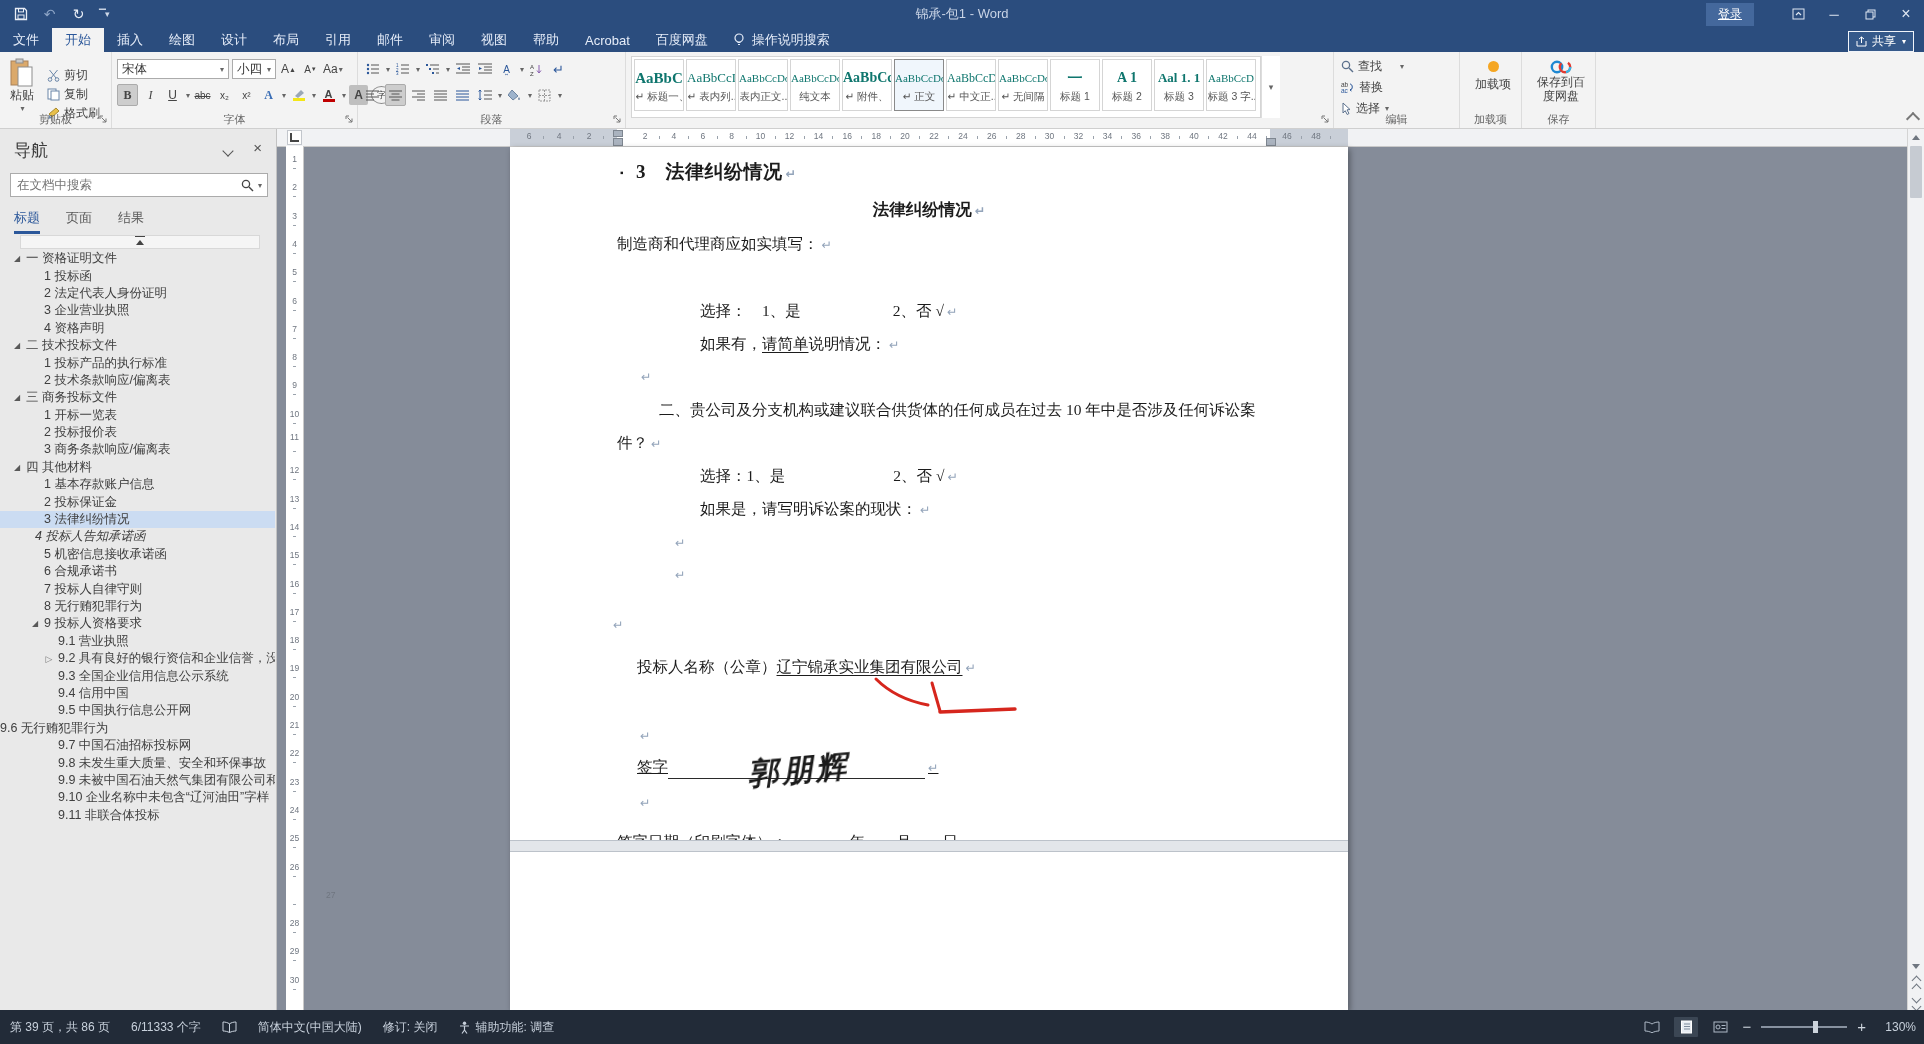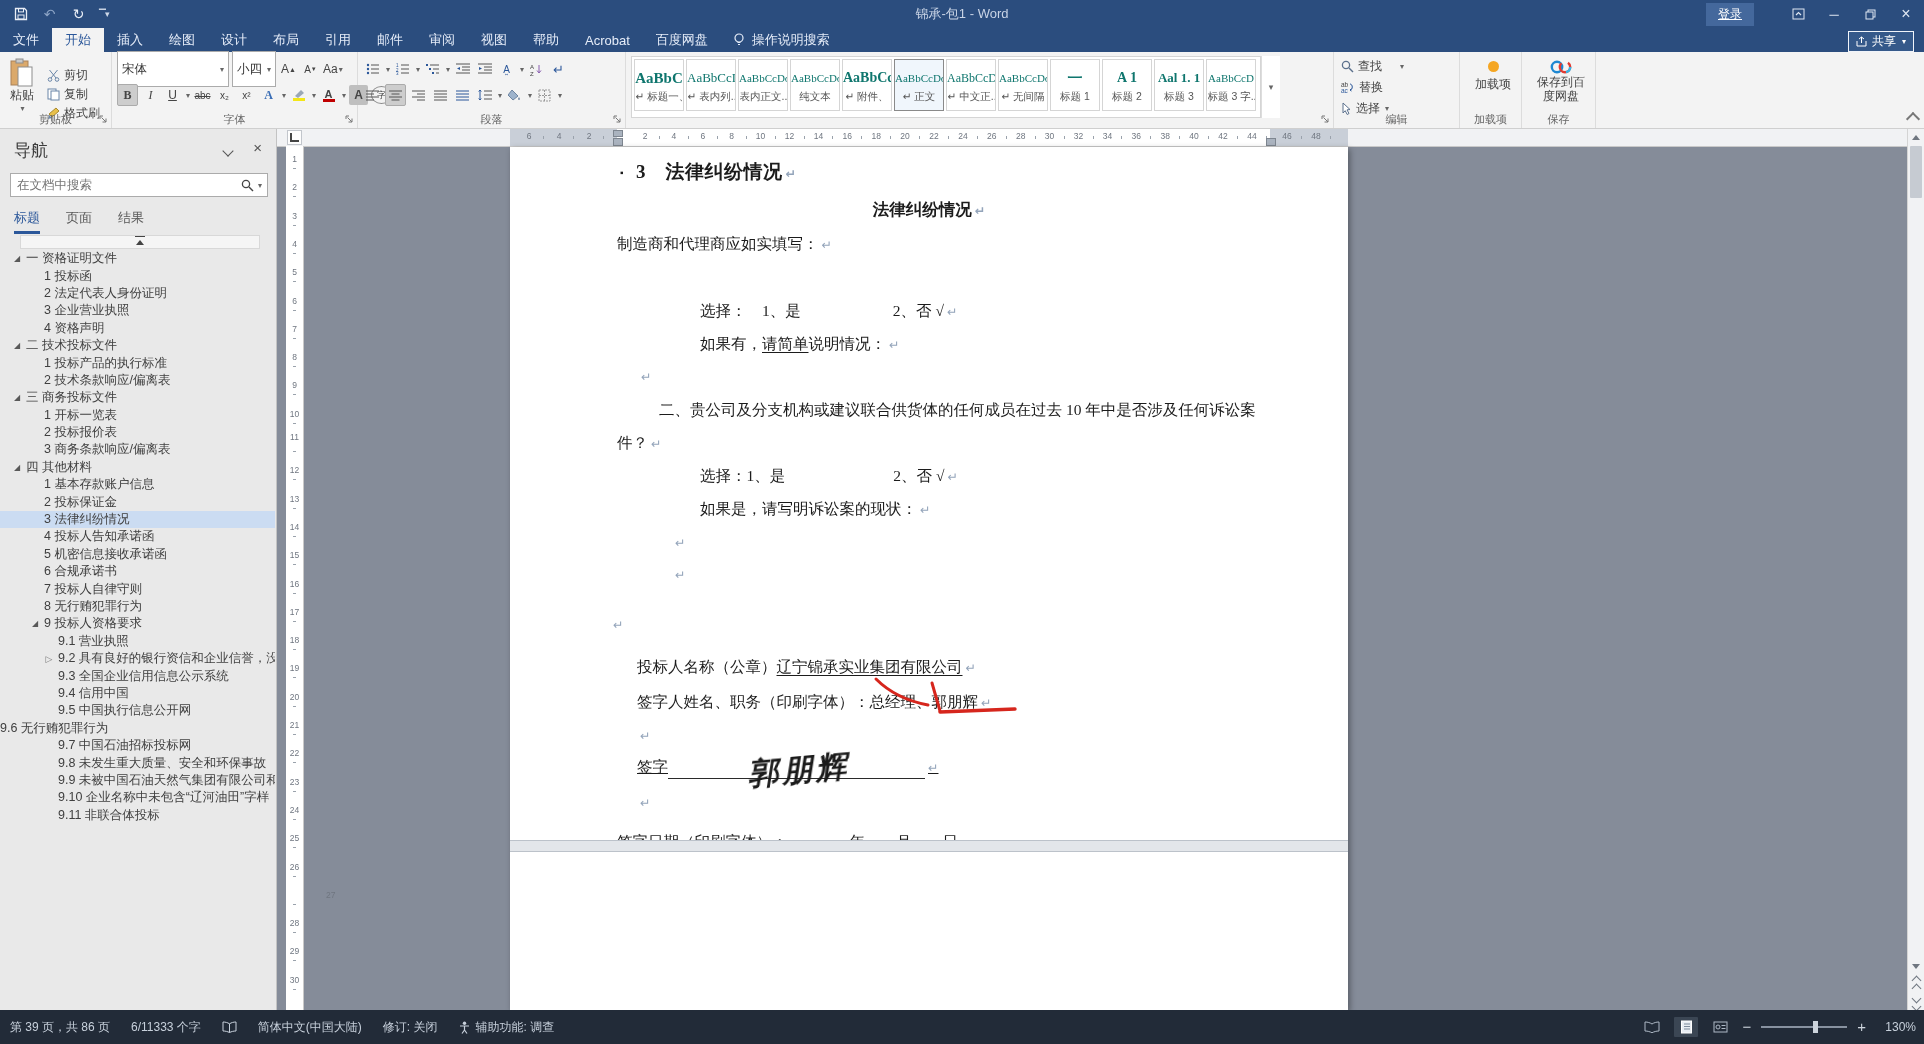--- a/index.html
+++ b/index.html
@@ -24,21 +24,21 @@
          display:flex;align-items:center;gap:5px;padding:0 7px;background:#35598a}
   
   .ribbon{position:absolute;top:52px;left:0;right:0;height:76px;background:#f3f3f3;border-bottom:1px solid #cfcfcf;display:flex}
   .rgroup{position:relative;border-right:1px solid #dcdcdc;box-sizing:border-box;padding:4px 5px 16px}
   .glabel{position:absolute;bottom:1px;left:0;right:0;text-align:center;font-size:11px;color:#666;pointer-events:none}
   .dlaunch{position:absolute;right:2px;bottom:3px;width:11px;height:11px;display:flex;align-items:center;justify-content:center}
   .rrow{display:flex;align-items:center;gap:3px;height:26px}
   .ric{display:inline-flex;align-items:center;justify-content:center;min-width:19px;height:20px;font-size:12px;color:#444;border-radius:2px}
   .ric.pressed{background:#cdcdcd;border:1px solid #ababab}
   .dd{font-size:8px;color:#666;margin-left:1px}
-  .combo{background:#fff;border:1px solid #ababab;height:36px;display:flex;align-items:center;font-size:12.5px;color:#333;padding:7px 4px;justify-content:space-between;box-sizing:border-box}
+  .combo{background:#fff;border:1px solid #ababab;height:20px;display:flex;align-items:center;font-size:12.5px;color:#333;padding:7px 4px;justify-content:space-between;box-sizing:border-box}
   .bigbtn{display:flex;flex-direction:column;align-items:center;justify-content:flex-start;font-size:12px;color:#444;padding:2px 4px;text-align:center;line-height:14px}
   .vcol{display:flex;flex-direction:column;gap:1px}
   .smbtn{display:flex;align-items:center;gap:4px;font-size:12px;color:#444;height:18px;padding:0 2px}
   .chip{width:50px;height:52px;background:#fff;border:1px solid #d5d5d5;margin-right:2px;display:flex;flex-direction:column;
         align-items:center;justify-content:center;box-sizing:border-box;overflow:hidden}
   .chip.sel{border:1px solid #8a8a8a;background:#f0f6fc}
   .chip .prev{font-family:"Liberation Serif",serif;color:#0f766e;white-space:nowrap;line-height:24px;max-width:48px}
   .chip .lab{font-size:10.5px;color:#555;white-space:nowrap;max-width:47px;overflow:hidden}
   .chips{display:flex;background:#fff;border:1px solid #d5d5d5;padding:2px;height:56px;box-sizing:content-box}
   .morebtn{width:18px;border-left:1px solid #ddd;display:flex;align-items:center;justify-content:center;color:#666;font-size:9px;background:#fff}
@@ -564,21 +564,21 @@
         <div class="nitem">
           <span style="margin-left: 44px;">1 基本存款账户信息</span>
         </div>
         <div class="nitem">
           <span style="margin-left: 44px;">2 投标保证金</span>
         </div>
         <div class="nitem sel">
           <span style="margin-left: 44px;">3 法律纠纷情况</span>
         </div>
         <div class="nitem">
-          <span style="margin-left: 44px;">4 投标人告知承诺函</span>
+          <span style="margin-left: 35px; font-style: italic;">4 投标人告知承诺函</span>
         </div>
         <div class="nitem">
           <span style="margin-left: 44px;">5 机密信息接收承诺函</span>
         </div>
         <div class="nitem">
           <span style="margin-left: 44px;">6 合规承诺书</span>
         </div>
         <div class="nitem">
           <span style="margin-left: 44px;">7 投标人自律守则</span>
         </div>
@@ -768,21 +768,20 @@
         <div class="dline" style="top: 186px; left: 190px;"><span>如果有，</span><span class="useg">请简单</span><span>说明情况：</span><span class="pil">↵</span></div>
         <div class="dline" style="top: 218px; left: 128px;"><span class="pil">↵</span></div>
         <div class="dline" style="top: 252px; left: 149px;"><span>二、贵公司及分支机构或建议联合供货体的任何成员在过去 10 年中是否涉及任何诉讼案</span></div>
         <div class="dline" style="top: 285px; left: 107px;"><span>件？</span><span class="pil">↵</span></div>
         <div class="dline" style="top: 318px; left: 190px;"><span>选择：1、是</span><span style="margin-left: 108px;">2、否 √</span><span class="pil">↵</span></div>
         <div class="dline" style="top: 351px; left: 190px;"><span>如果是，请写明诉讼案的现状：</span><span class="pil">↵</span></div>
         <div class="dline" style="top: 384px; left: 162px;"><span class="pil">↵</span></div>
         <div class="dline" style="top: 416px; left: 162px;"><span class="pil">↵</span></div>
         <div class="dline" style="top: 466px; left: 100px;"><span class="pil">↵</span></div>
         <div class="dline" style="top: 509px; left: 127px;"><span>投标人名称（公章）</span><span class="useg">辽宁锦承实业集团有限公司</span><span class="pil">↵</span></div>
-        <div class="dline" style="top: 544px; left: 127px;"><span>签字人姓名、职务（印刷字体）：总经理、郭朋辉</span><span class="pil">↵</span></div>
         <div class="dline" style="top: 577px; left: 127px;"><span class="pil">↵</span></div>
         <div class="dline" style="top: 609px; left: 127px; text-decoration: underline;"><span>签字</span><span class="sigline"><span class="handsig">郭朋辉</span></span><span class="pil">↵</span></div>
         <div class="dline" style="top: 644px; left: 127px;"><span class="pil">↵</span></div>
         <div class="dline clip" style="top: 684px; left: 107px;"><span>签字日期（印刷字体）：　　　　年　　月　　日</span></div>
       </div>
 
     <div class="vscroll">
       <div class="sarrow" style="top:1px">
           <span class="tri-up"></span>
         </div>

